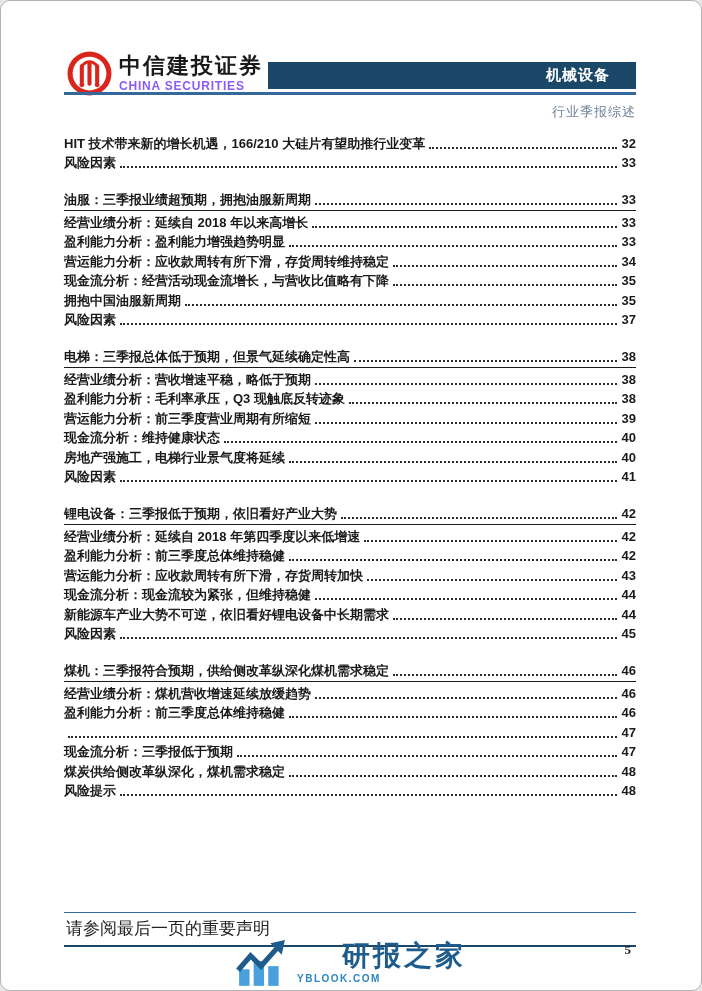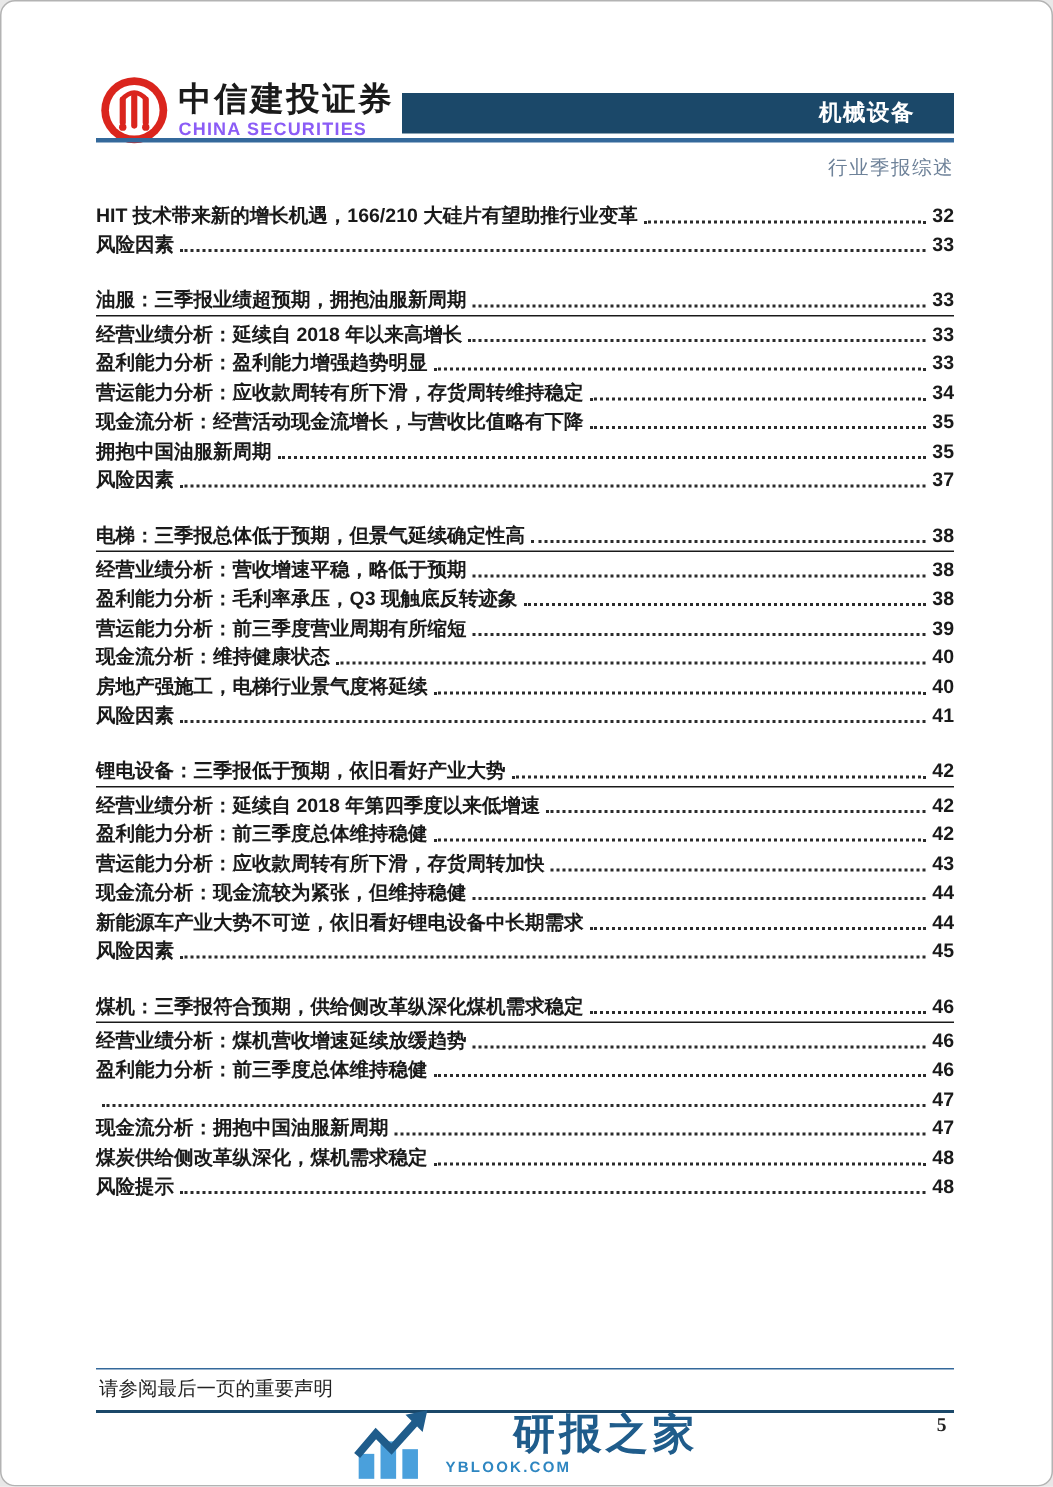--- a/index.html
+++ b/index.html
@@ -30,21 +30,21 @@
   .toc-row{display:flex;align-items:flex-end;height:19.5px;font-size:13px;font-weight:bold;color:#1a1a1a;}
   .toc-text{white-space:nowrap;line-height:17px;}
   .dots{flex:1;border-bottom:2px dotted #2b2b2b;margin:0 3px 3px 4px;min-width:10px;}
   .toc-page{line-height:17px;text-align:right;min-width:16px;}
   .toc-header{margin-top:17px;height:20px;border-bottom:1.2px solid #1a1a1a;padding-bottom:2px;}
   
   .footer{position:absolute;left:63px;top:911px;width:572px;
     border-top:1.5px solid var(--rule-blue,#34699b);
     border-bottom:2.5px solid var(--banner-blue,#1b4869);}
   .disclaimer{font-family:"Liberation Serif","DejaVu Serif",serif;
-    font-size:13px;color:#222222;padding:4px 0 5px 2px;}
+    font-size:17px;color:#222222;padding:4px 0 5px 2px;}
   .page-number{position:absolute;top:941px;right:70px;
     font-family:"Liberation Serif","DejaVu Serif",serif;
     font-size:13px;font-weight:600;color:#222222;}
   
   .watermark{position:absolute;left:50%;transform:translateX(-50%);top:938px;
     display:flex;align-items:center;gap:9px;}
   .wm-chart{width:52px;height:48px;}
   .wm-textcol{display:flex;flex-direction:column;line-height:1;}
   .wm-cn{font-size:28px;font-weight:bold;color:var(--wm-dark-blue,#1f5c8b);letter-spacing:3px;margin-left:45px;}
   .wm-en{font-size:10px;font-weight:bold;color:var(--wm-light-blue,#2e86c1);letter-spacing:1.5px;margin-top:4px;}
@@ -217,21 +217,21 @@
     <div class="toc-row">
       <span class="toc-text">盈利能力分析：前三季度总体维持稳健</span>
       <span class="dots"></span>
       <span class="toc-page">46</span>
     </div>
     <div class="toc-row">
       <span class="dots"></span>
       <span class="toc-page">47</span>
     </div>
     <div class="toc-row">
-      <span class="toc-text">现金流分析：拥抱中国油服新周期</span>
+      <span class="toc-text">现金流分析：三季报低于预期</span>
       <span class="dots"></span>
       <span class="toc-page">47</span>
     </div>
     <div class="toc-row">
       <span class="toc-text">煤炭供给侧改革纵深化，煤机需求稳定</span>
       <span class="dots"></span>
       <span class="toc-page">48</span>
     </div>
     <div class="toc-row">
       <span class="toc-text">风险提示</span>

